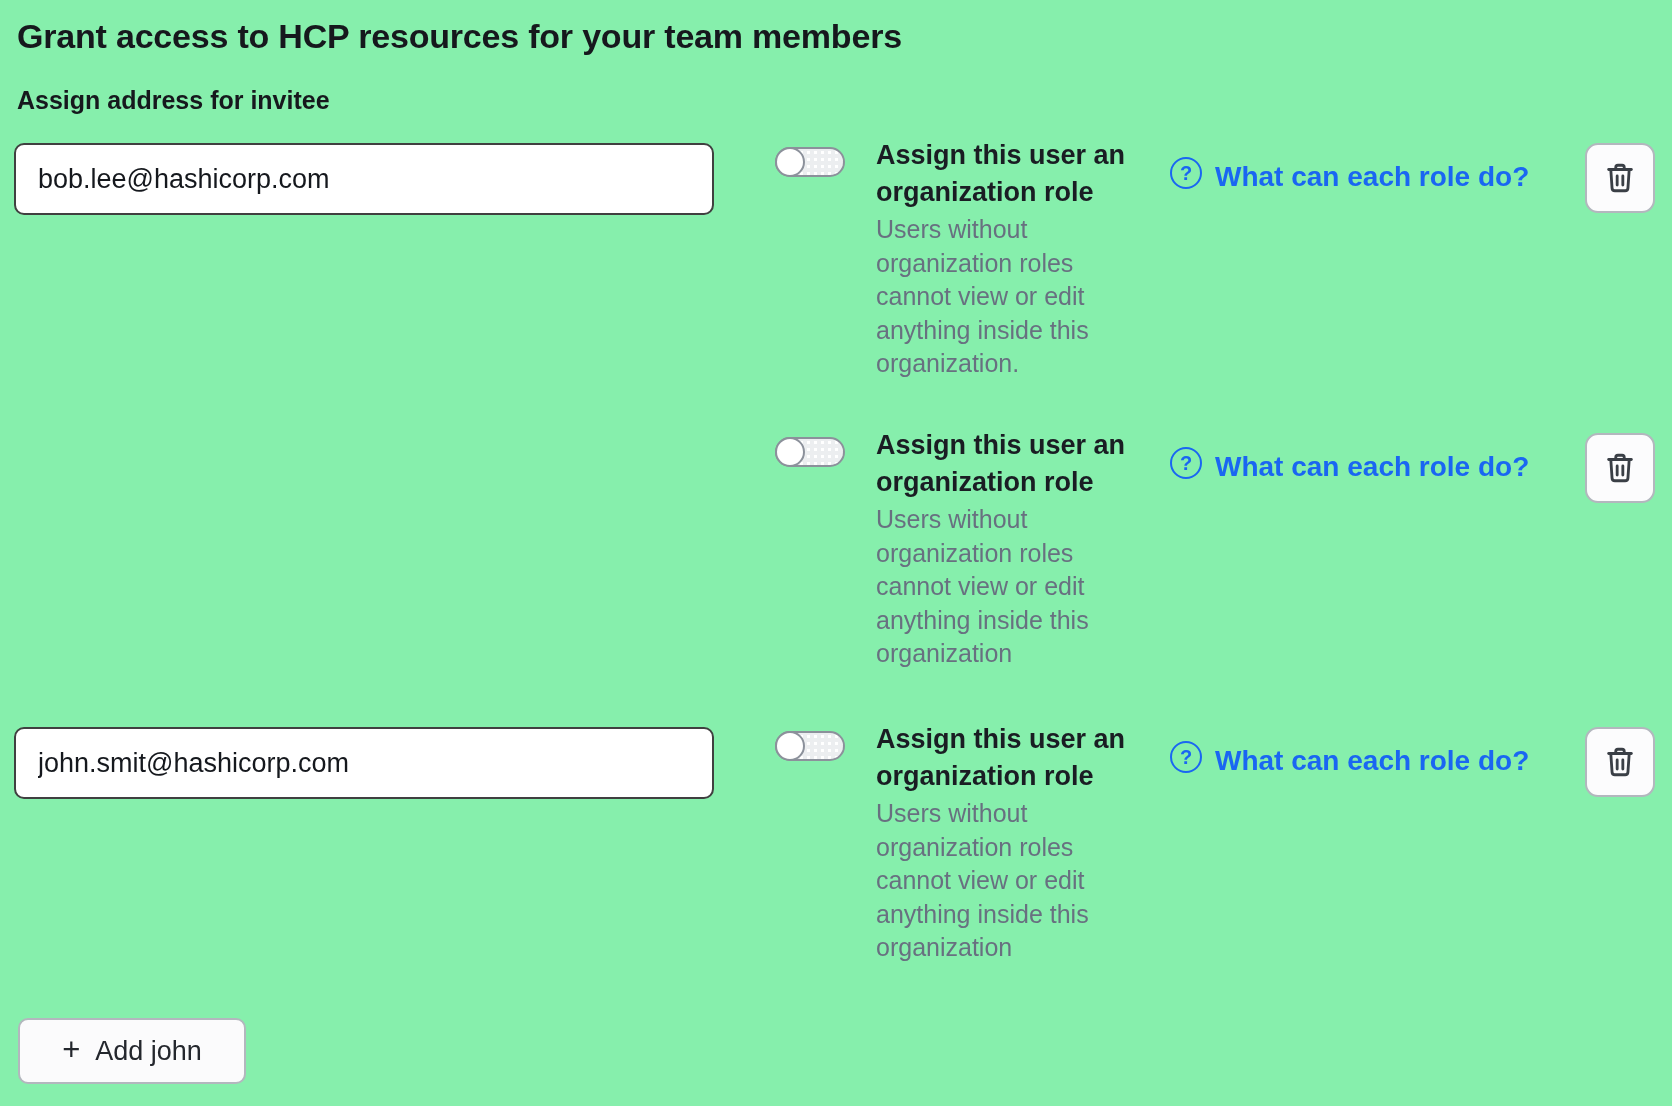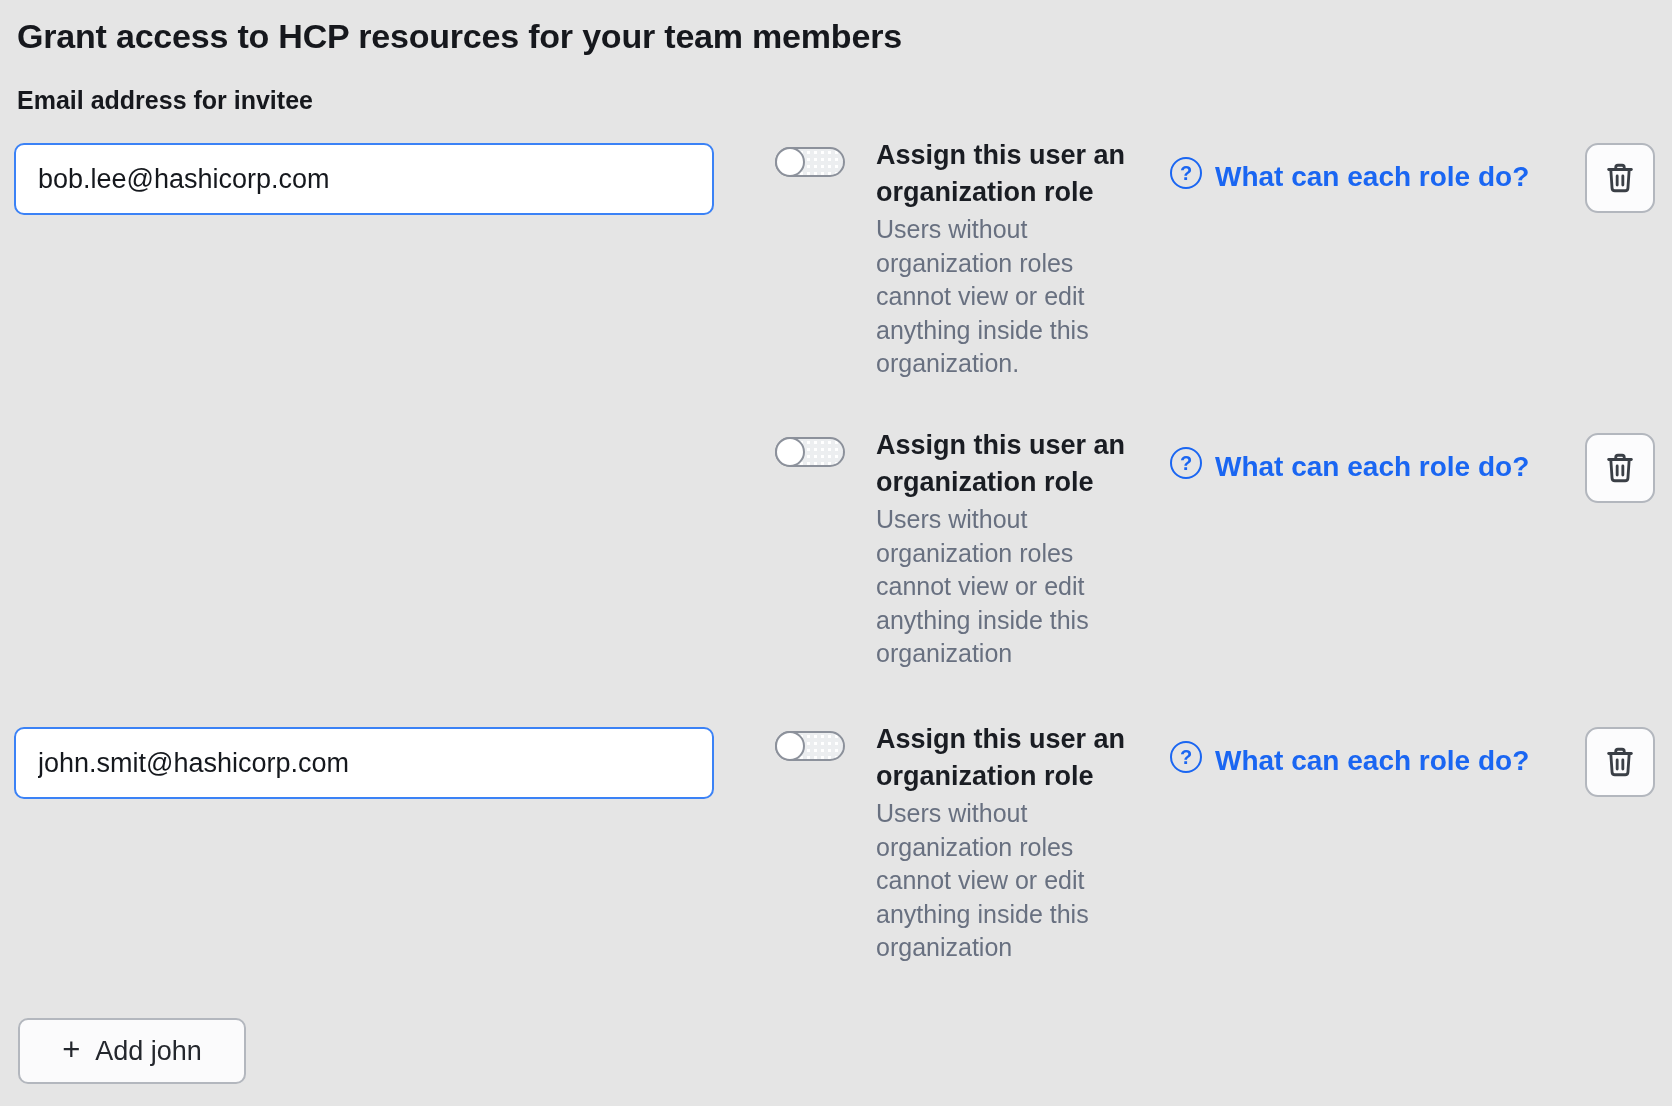--- a/index.html
+++ b/index.html
@@ -1,26 +1,26 @@
 <!DOCTYPE html>
 <html><head>
 <meta charset="utf-8">
 <style>
   html,body { margin:0; padding:0; background:#ffffff; }
   body { font-family:"Liberation Sans", sans-serif; color:#1a1d23; }
-  .page { position:relative; width:1672px; height:1106px; background:#e5e5e5; overflow:hidden; }
+  .page { position:relative; width:1672px; height:1106px; background:#86efac; overflow:hidden; }
 
   .title { position:absolute; left:17px; top:14px; font-size:34px; line-height:44px; font-weight:700; color:#16181d; letter-spacing:-0.2px; }
   .email-label { position:absolute; left:17px; top:84px; font-size:25px; line-height:32px; font-weight:700; color:#16181d; }
 
   .row { position:absolute; left:0; width:1672px; height:290px; }
   .row-1 { top:139px; } .row-2 { top:429px; } .row-3 { top:723px;padding-left:21px; }
 
   .email-input { position:absolute; left:14px; top:4px; width:700px; height:72px; box-sizing:border-box;
-    border:2px solid #3b82f6; border-radius:10px; background:#ffffff;
+    border:2px solid #404040; border-radius:10px; background:#ffffff;
     font-family:inherit; font-size:27px; color:#15181d; padding:0 22px; outline:none; }
 
   .toggle { position:absolute; left:775px; top:8px; width:70px; height:30px; box-sizing:border-box;
     border:2px solid #8c919b; border-radius:17px; background-color:#eceef0;
     background-image:radial-gradient(circle, #ffffff 1.6px, rgba(255,255,255,0) 1.8px);
     background-size:7px 7px; cursor:pointer; }
   .toggle .knob { position:absolute; left:-2px; top:-2px; width:30px; height:30px; box-sizing:border-box;
     border-radius:50%; background:#ffffff; border:2px solid #8c919b; }
 
   .assign-text { position:absolute; left:876px; top:-2px; width:285px; }
@@ -45,21 +45,21 @@
     display:flex; align-items:center; justify-content:center; gap:15px; color:#24272d; }
   .add-user-btn .plus { font-size:31px; font-weight:400; margin-top:-3px; }
   .add-user-btn .add-label { font-size:27px; font-weight:500; }
 </style>
 </head>
 <body>
 
 <div class="page">
 
   <div class="title">Grant access to HCP resources for your team members</div>
-  <div class="email-label">Email address for invitee</div>
+  <div class="email-label">Assign address for invitee</div>
 
   <div class="row row-1">
     <input class="email-input" type="text" value="bob.lee@hashicorp.com" style="">
     <div class="toggle">
       <div class="knob"></div>
     </div>
     <div class="assign-text">
       <div class="assign-label">Assign this user an
 organization role</div>
       <div class="assign-helper">Users without

